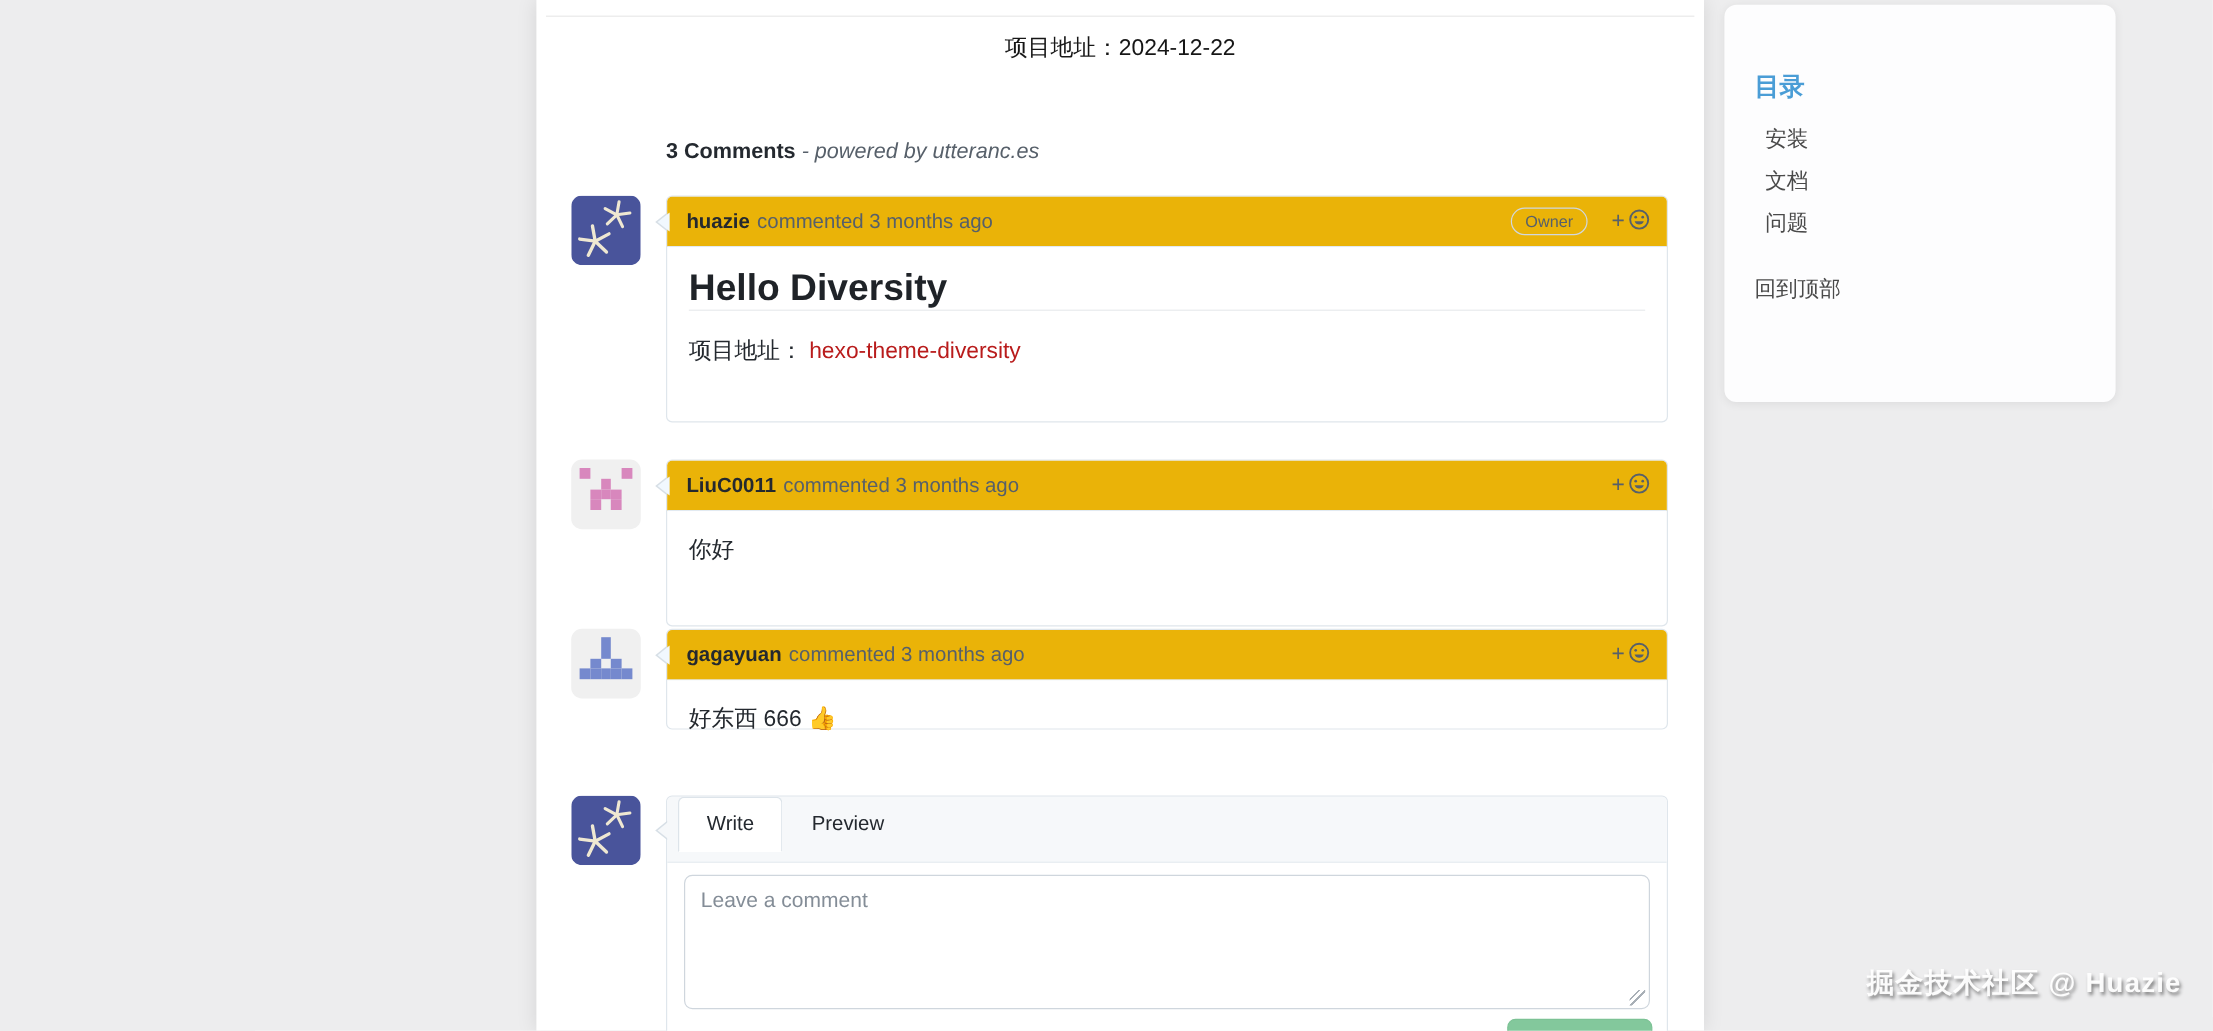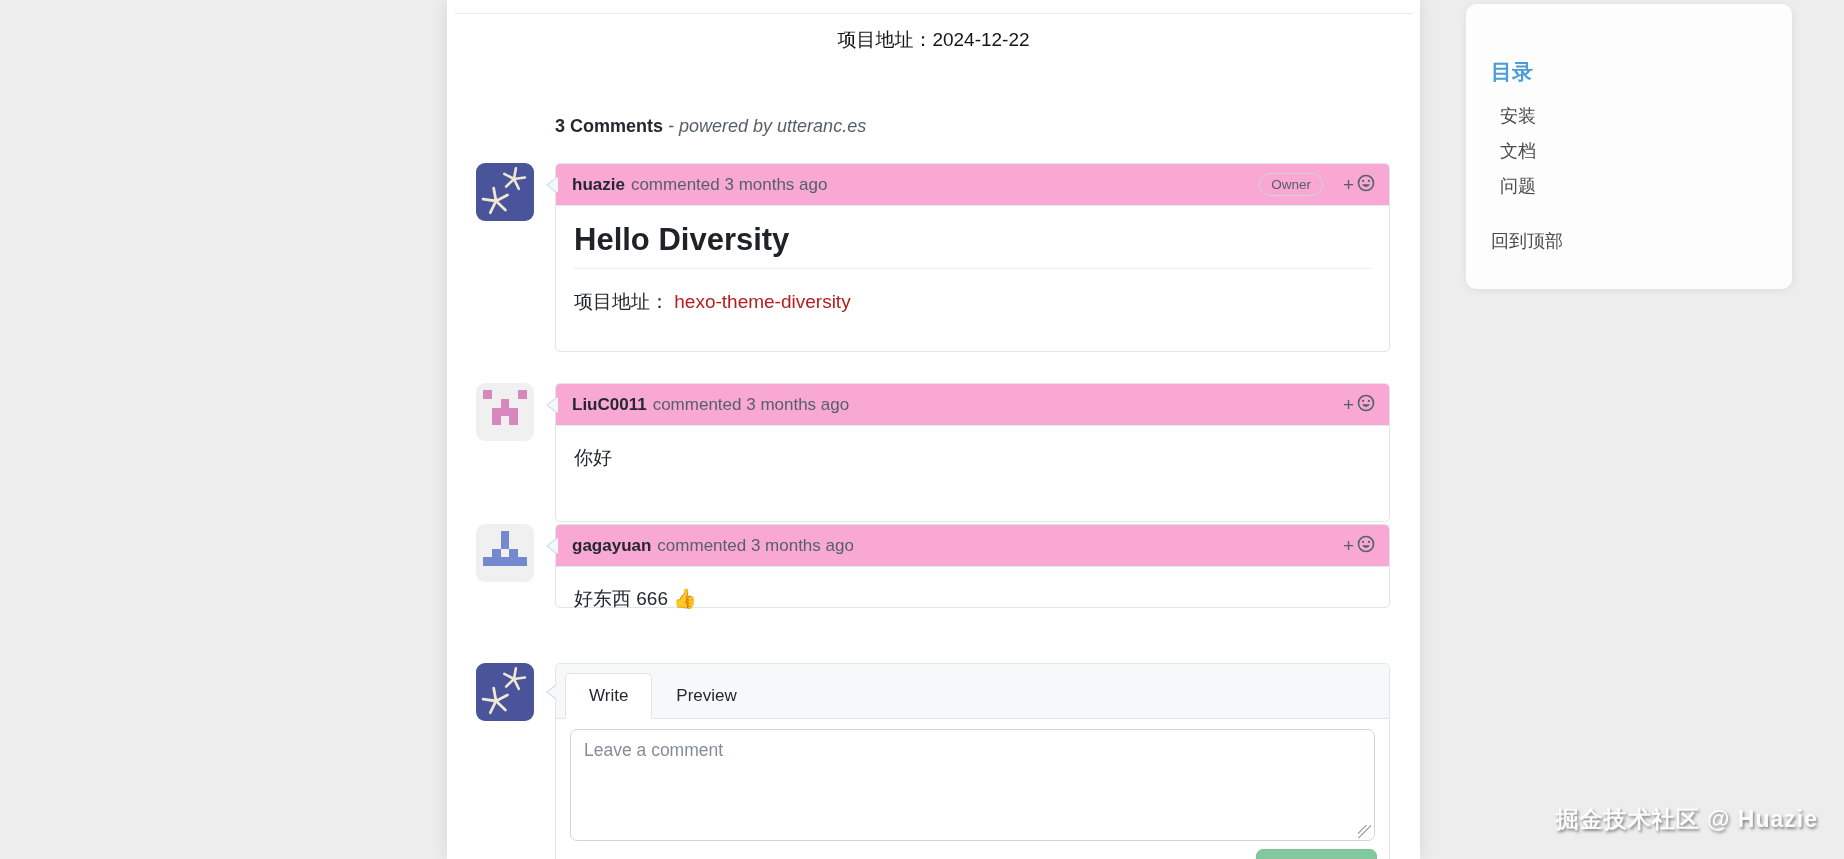--- a/index.html
+++ b/index.html
@@ -29,51 +29,51 @@
   
   .avatar { position:absolute; left:29px; width:58px; height:58px; border-radius:9px;
             overflow:hidden; cursor:pointer; }
   .avatar svg { display:block; }
   .identicon-grid { width:44px; height:44px; margin:7px; display:grid;
                     grid-template-columns:repeat(5,1fr); grid-template-rows:repeat(5,1fr); }
 
   
   .comment-card { position:absolute; left:108px; width:835px; background:#fff;
                   border:1px solid #dfe6ec; border-radius:5px; }
-  .comment-header { position:relative; height:42px; background:#f9a8d4;
+  .comment-header { position:relative; height:42px; background:#eab308;
                     border-bottom:1px solid #e2eaf1; border-radius:4px 4px 0 0;
                     display:flex; align-items:center; padding:0 14px 0 16px;
                     font-size:17px; }
   .comment-header::before { content:""; position:absolute; left:-10px; top:13px;
       border-top:8px solid transparent; border-bottom:8px solid transparent;
       border-right:10px solid #d7dfe6; }
   .comment-header::after { content:""; position:absolute; left:-8px; top:13px;
       border-top:8px solid transparent; border-bottom:8px solid transparent;
       border-right:10px solid #f1f8fe; }
   .author { font-weight:bold; color:#24292f; text-decoration:none; margin-right:6px; }
   .meta { color:#57606a; flex:1; }
   .owner-badge { border:1px solid #d0d7de; border-radius:13px; padding:3px 11px;
                  font-size:13.5px; color:#57606a; margin-right:20px; }
   .reaction-btn { display:flex; align-items:center; gap:3px; background:none; border:none;
                   cursor:pointer; color:#57606a; }
   .reaction-plus { font-size:19px; line-height:1; color:#57606a; }
 
   .comment-body { padding:8px 18px 20px 18px; font-size:19px; color:#24292f; }
   .comment-title { font-size:31px; font-weight:600; color:#1f2328; margin-top:8px;
-                   padding-bottom:10px; border-bottom:1px solid #e8eaed; }
+                   padding-bottom:0; border-bottom:1px solid #e8eaed; }
   .comment-para { margin-top:20px; font-size:19px; }
   .comment-para a { color:#b91c1c; text-decoration:none; }
   .comment-body.simple { padding:19px 18px 28px 18px; }
 
   
   .form-card { position:absolute; left:108px; top:663px; width:835px; height:230px;
                background:#fff; border:1px solid #dfe6ec; border-radius:5px; }
   .tab-bar { position:relative; height:55px; background:#f6f8fa;
              border-bottom:1px solid #dde4ea; border-radius:4px 4px 0 0;
-             display:flex; align-items:flex-end; padding-left:9px; }
+             display:flex; align-items:flex-start; padding-left:9px; }
   .tab-bar::before { content:""; position:absolute; left:-10px; top:20px;
       border-top:8px solid transparent; border-bottom:8px solid transparent;
       border-right:10px solid #d7dfe6; }
   .tab-bar::after { content:""; position:absolute; left:-8px; top:20px;
       border-top:8px solid transparent; border-bottom:8px solid transparent;
       border-right:10px solid #f6f8fa; }
   .tab { font-size:17px; padding:12px 23px; border:1px solid transparent; cursor:pointer;
          background:none; color:#24292f; margin-bottom:-1px; }
   .tab.active { background:#fff; border:1px solid #dde4ea; border-bottom-color:#fff;
                 border-radius:5px 5px 0 0; }
@@ -83,23 +83,23 @@
                       font-family:"Liberation Sans","DejaVu Sans",sans-serif; color:#24292f; }
   .comment-textarea::placeholder { color:#848d97; }
   .resize-grip { position:absolute; right:18px; top:106px; width:13px; height:13px;
       pointer-events:none;
       background:linear-gradient(135deg, transparent 0 5px, #a8afb6 5px 6.5px,
                  transparent 6.5px 9px, #a8afb6 9px 10.5px, transparent 10.5px); }
   .submit-btn { position:absolute; top:185px; right:12px; width:121px; height:36px;
                 background:#83c89c; border:1px solid #7cc295; border-radius:7px; cursor:pointer; }
 
   
-  .toc-card { position:absolute; left:1437px; top:4px; width:326px; height:285px;
+  .toc-card { position:absolute; left:1437px; top:4px; width:326px; height:331px;
               background:#fdfdfe; border-radius:10px; box-shadow:0 1px 8px rgba(0,0,0,0.07);
-              padding:54px 20px 0 25px;margin-left:29px; }
+              padding:54px 20px 0 25px; }
   .toc-title { font-size:21px; font-weight:bold; color:#4a9dd6; }
   .toc-list { list-style:none; margin-top:13px; }
   .toc-list li { font-size:18px; color:#4a4a4a; line-height:35px; padding-left:9px; cursor:pointer; }
   .back-to-top { display:inline-block; margin-top:25px; font-size:18px; color:#4a4a4a; cursor:pointer; }
 
   
   .watermark { position:absolute; top:804px; right:26px; font-size:23px; font-weight:600;
                letter-spacing:1px; color:rgba(255,255,255,0.95);
                text-shadow:1.5px 2px 3px rgba(0,0,0,0.45); }
 </style>

